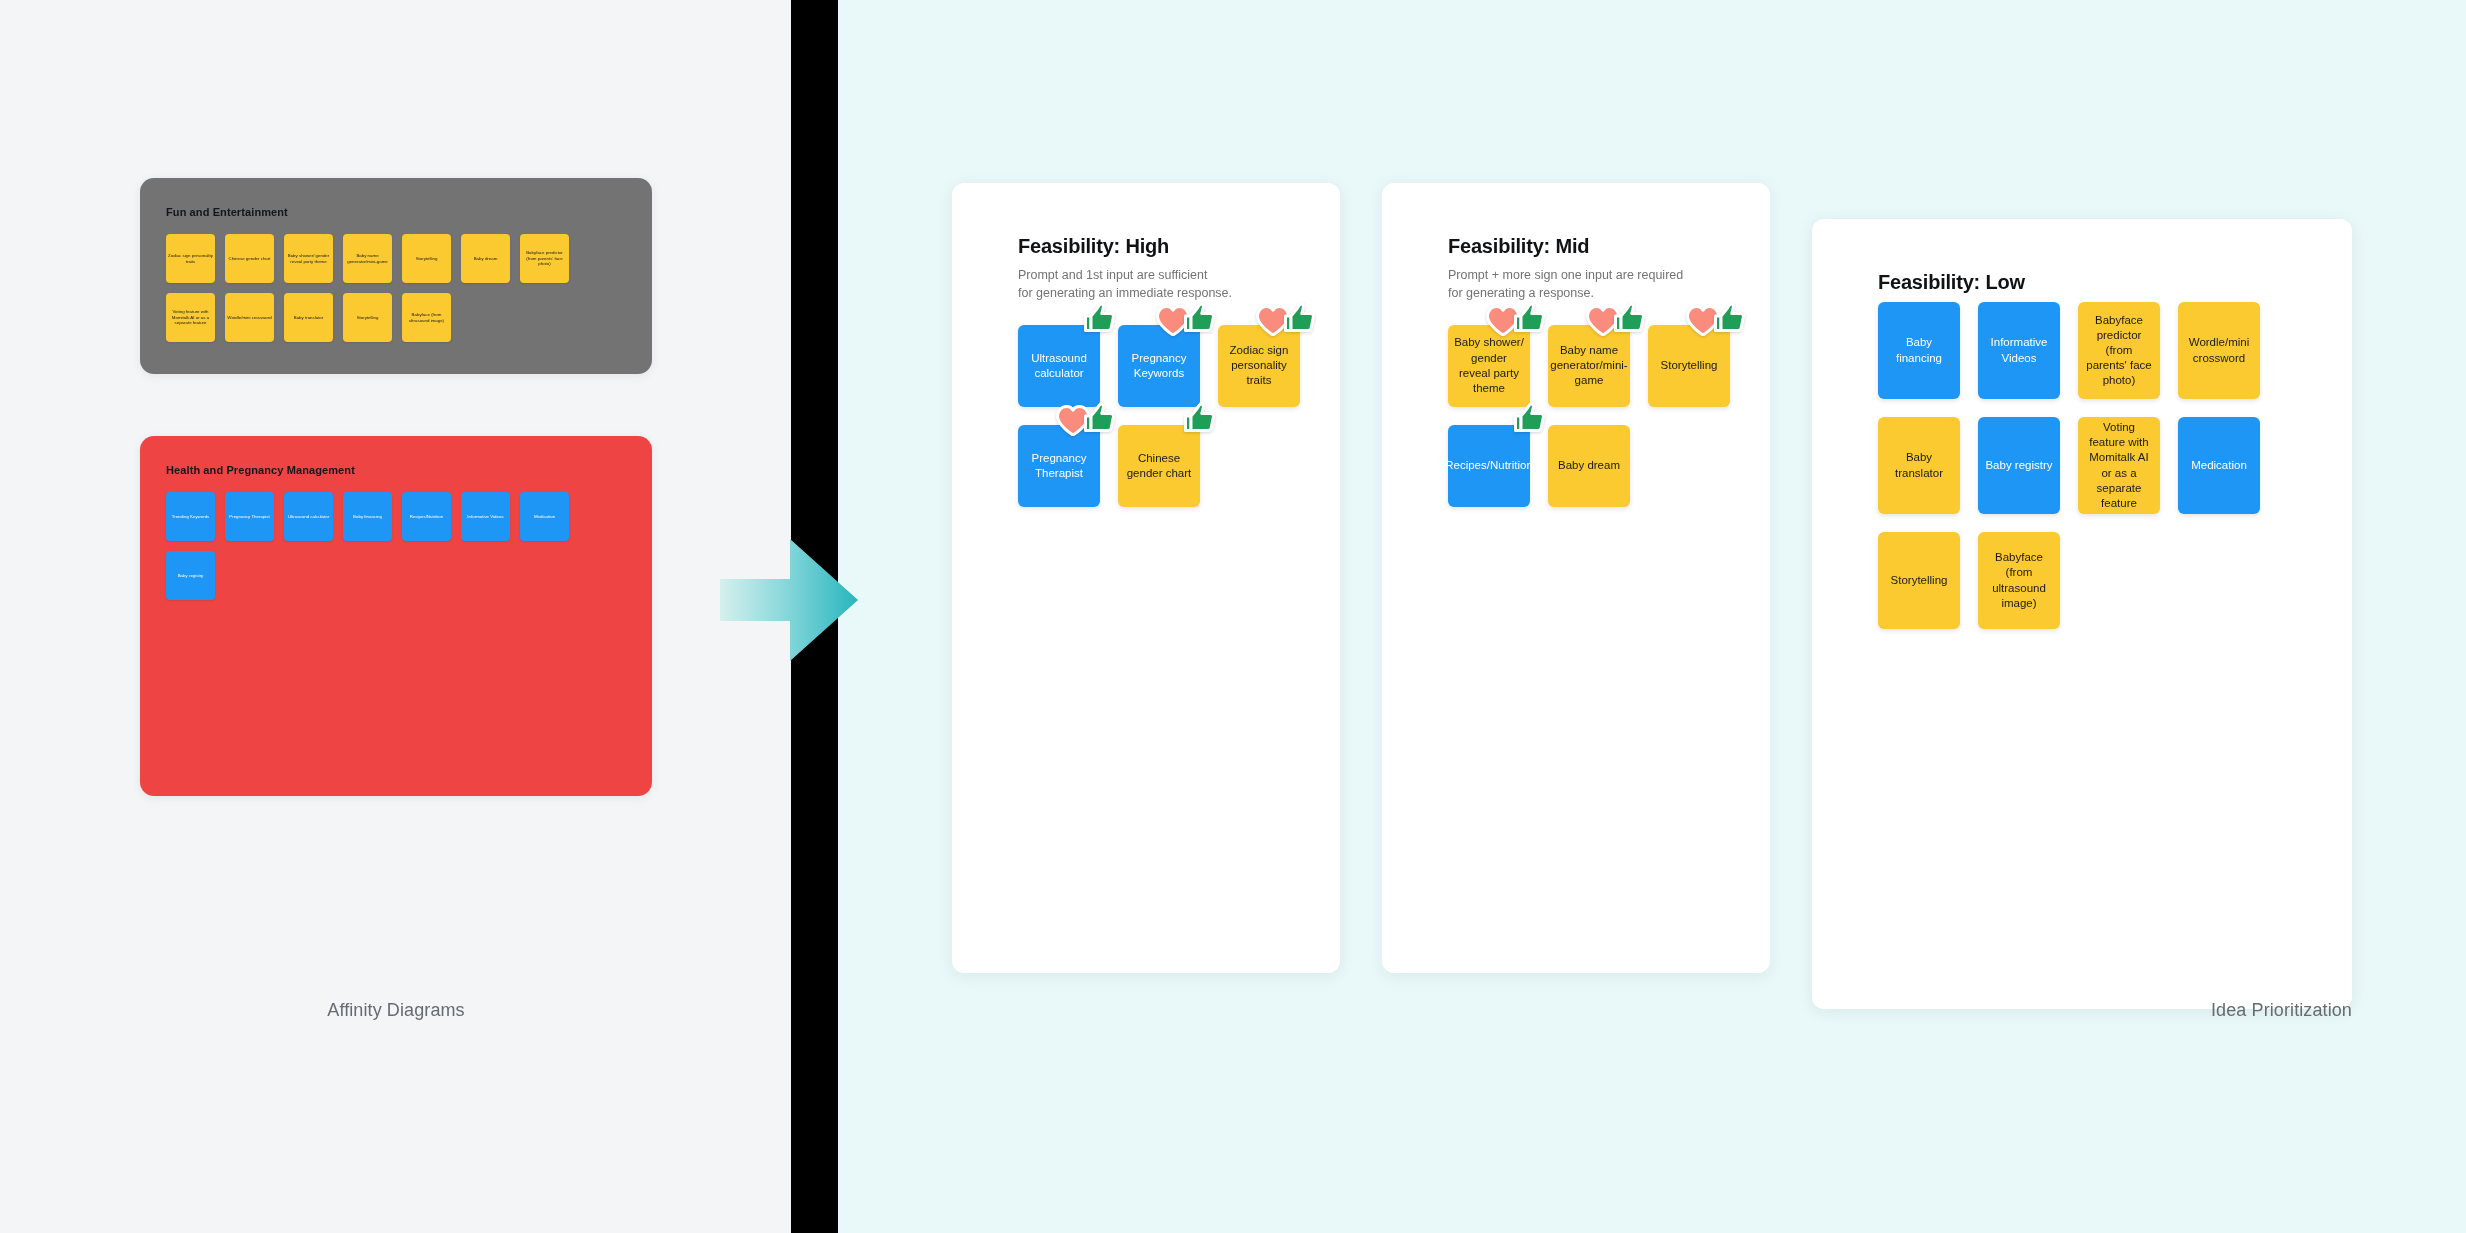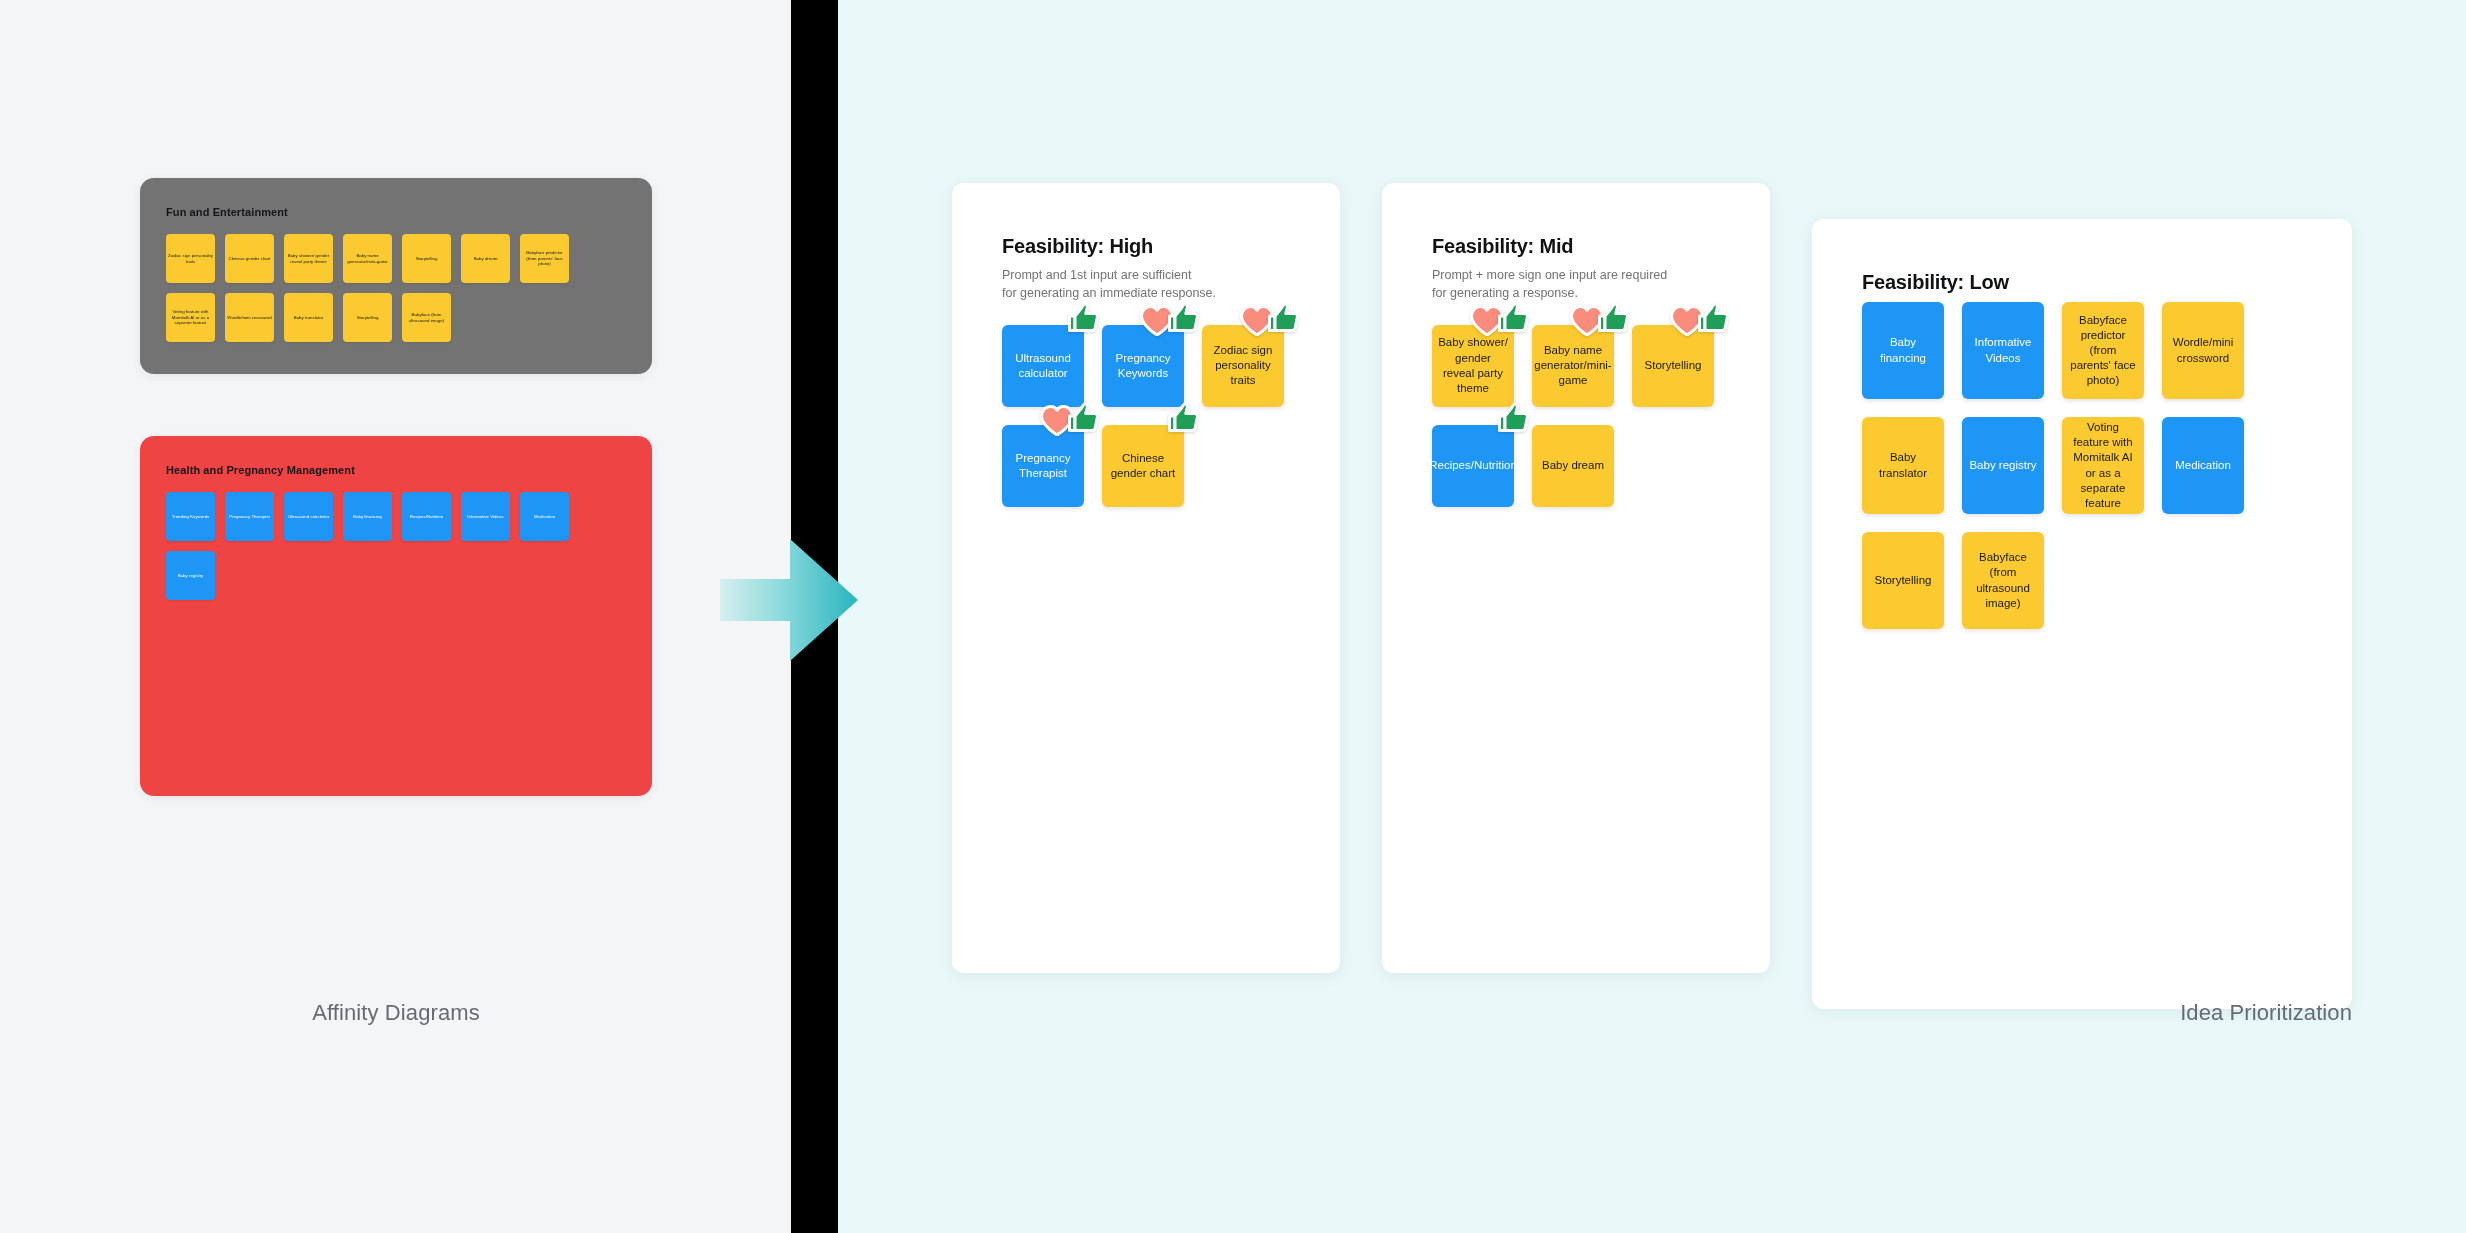--- a/index.html
+++ b/index.html
@@ -44,21 +44,21 @@
   .aff-card.blue   { background: #1E96F5; color: #FFFFFF; }
 
   
   #flow-arrow { position: absolute; left: 720px; top: 535px; width: 140px; height: 130px; }
 
   
   .feas-panel {
     position: absolute; top: 183px;
     background: #FFFFFF; border-radius: 12px;
     box-shadow: 0 3px 16px rgba(40,80,90,0.08);
-    padding: 52px 0 0 0;
+    padding: 52px 0 0 16px;
   }
   #panel-high { left: 952px;  width: 388px; height: 790px; }
   #panel-mid  { left: 1382px; width: 388px; height: 790px; }
   #panel-low  { left: 1812px; width: 540px; height: 790px; margin-top: 36px; }
   .feas-inner { padding-left: 50px; padding-right: 30px; }
   .feas-title {
     font-size: 20px; font-weight: bold; color: #101214;
     letter-spacing: -.2px; margin-bottom: 8px;
   }
   .feas-sub {
@@ -81,21 +81,21 @@
     position: absolute; top: -20px; right: -16px;
     display: flex; align-items: flex-start; gap: -4px;
     pointer-events: none;
   }
   .stickers svg { display: block; filter: drop-shadow(0 1px 1.5px rgba(0,0,0,.16)); }
   .sticker-heart { margin-right: -7px; position: relative; z-index: 1; }
   .sticker-thumb { position: relative; z-index: 2; margin-top: -3px; }
 
   
   .caption {
-    position: absolute; font-size: 22px; color: #666B72; font-weight: 400;
+    position: absolute; font-size: 18px; color: #666B72; font-weight: 400;
     letter-spacing: .1px;
   }
   #caption-left  { left: 140px; top: 1000px; width: 512px; text-align: center; }
   #caption-right { left: 952px; top: 1000px; width: 1400px; text-align: right; }
 </style>
 </head>
 <body>
 
 <div id="left-bg"></div>
 <div id="divider"></div>

